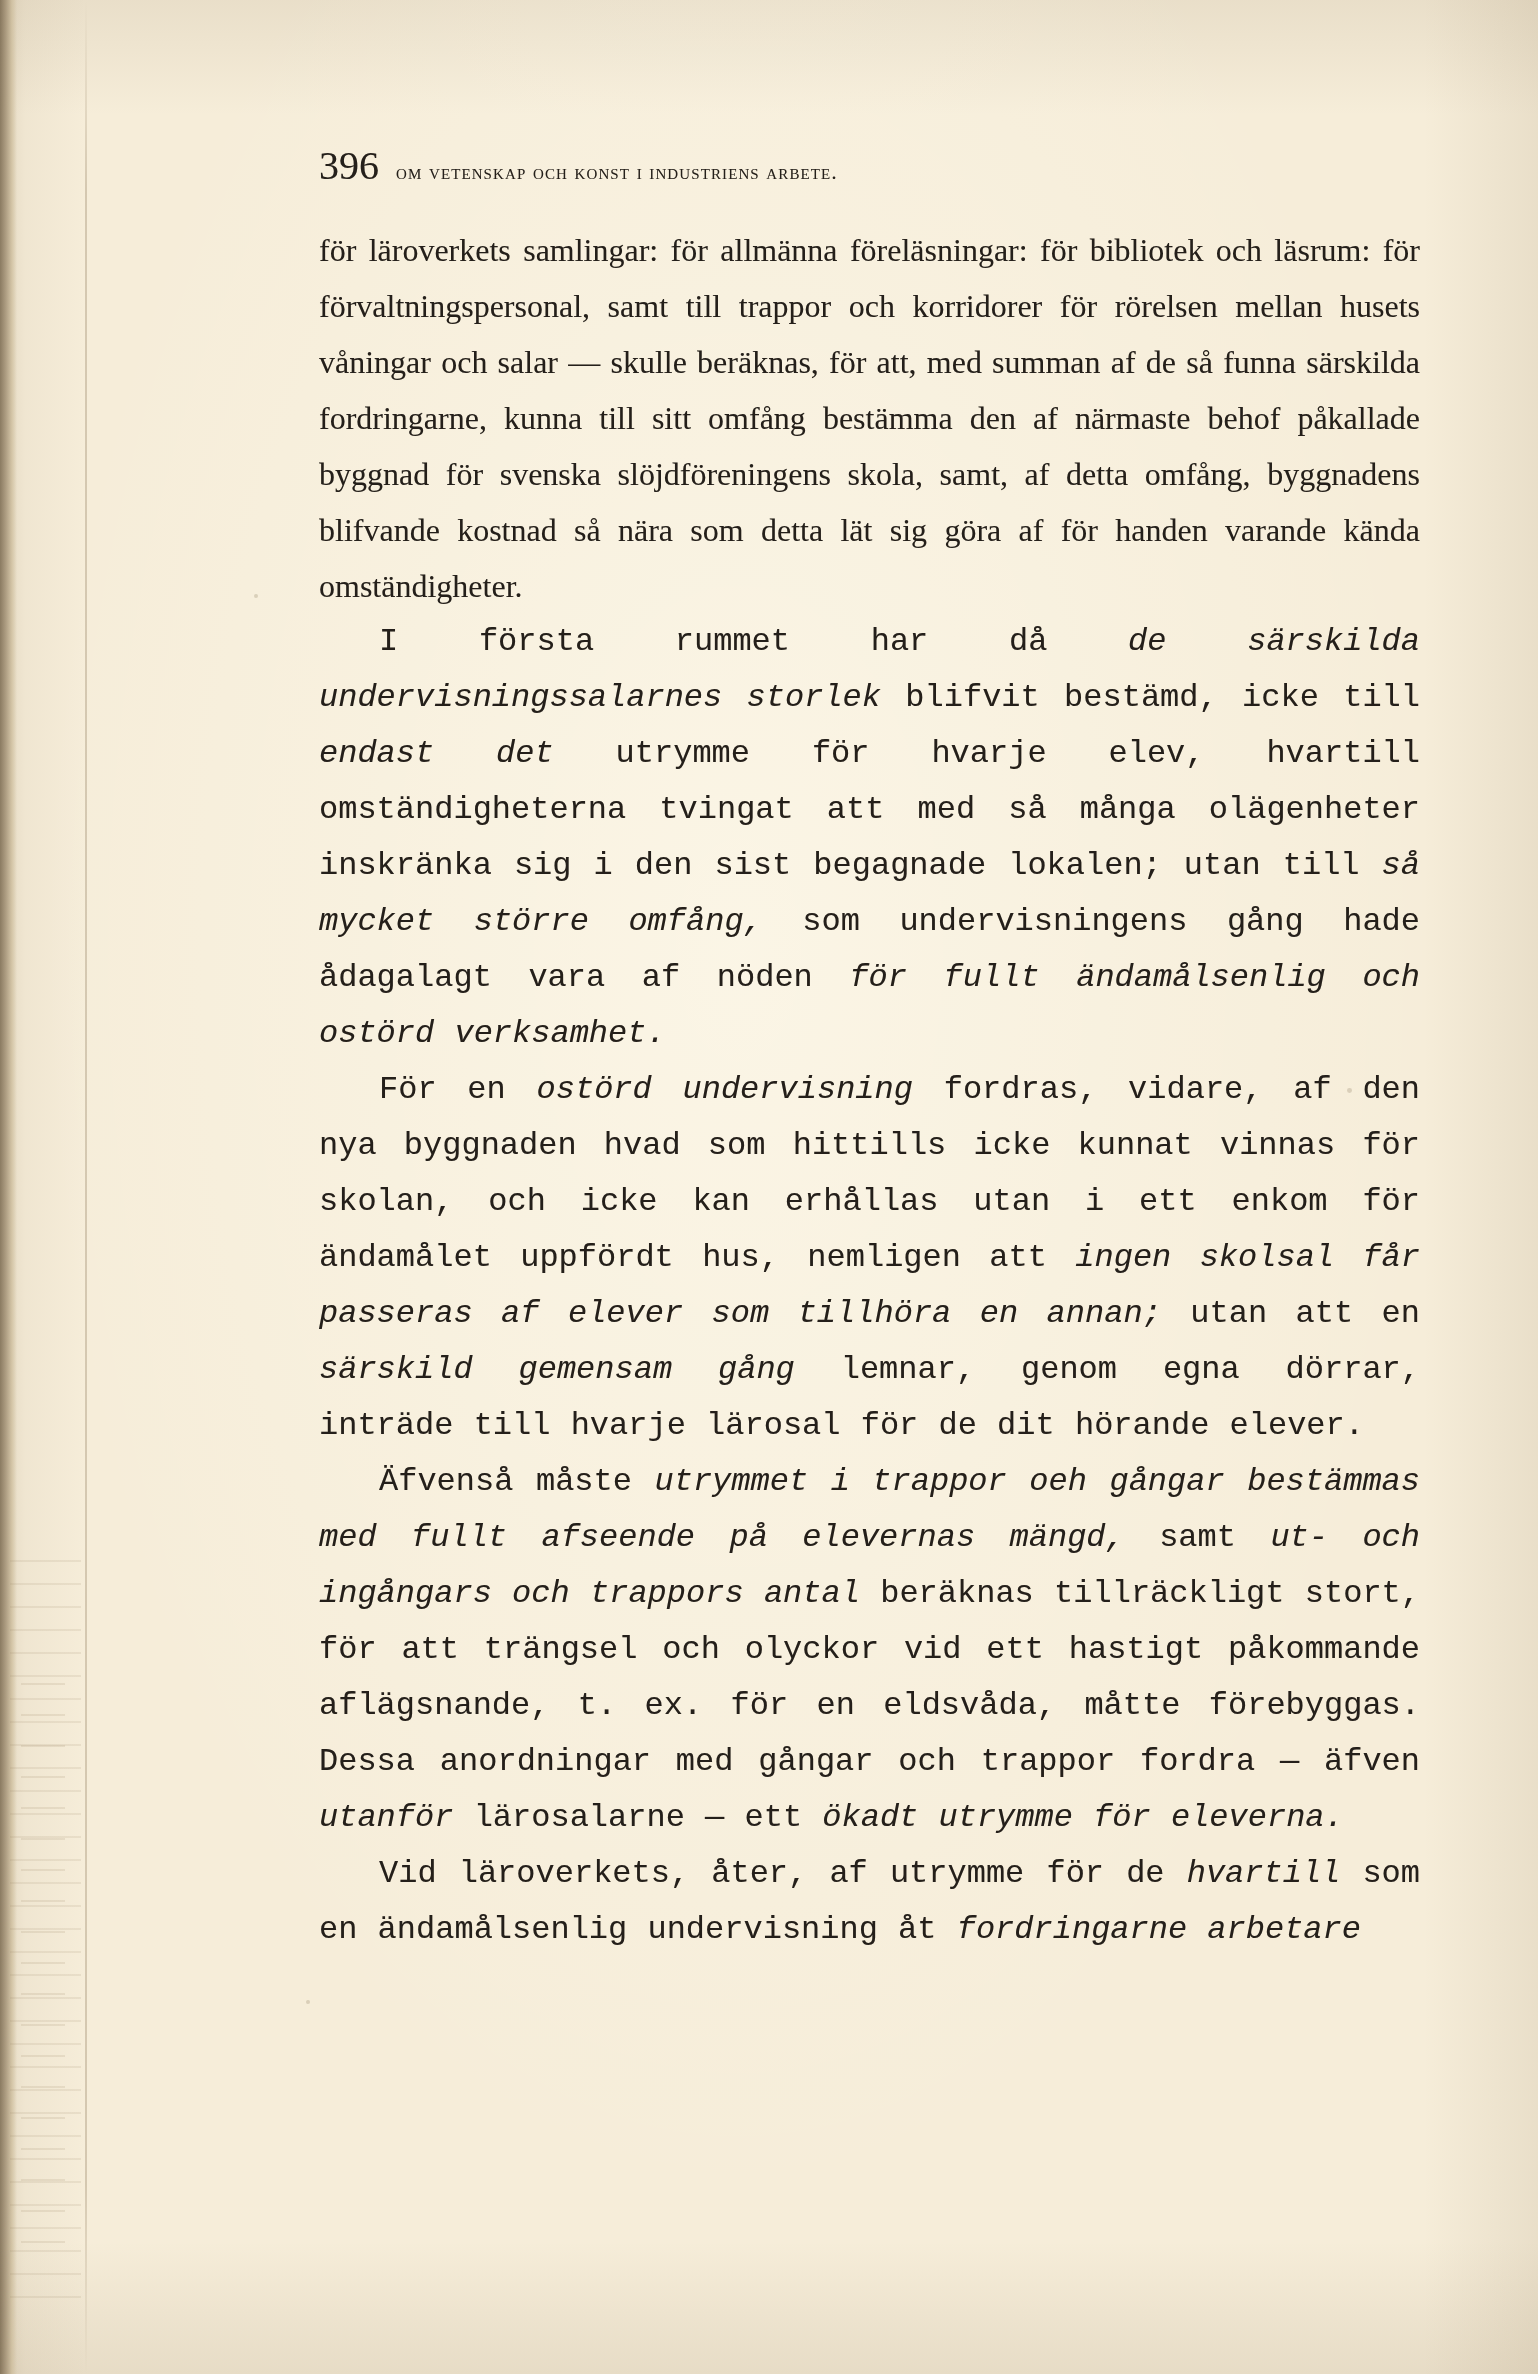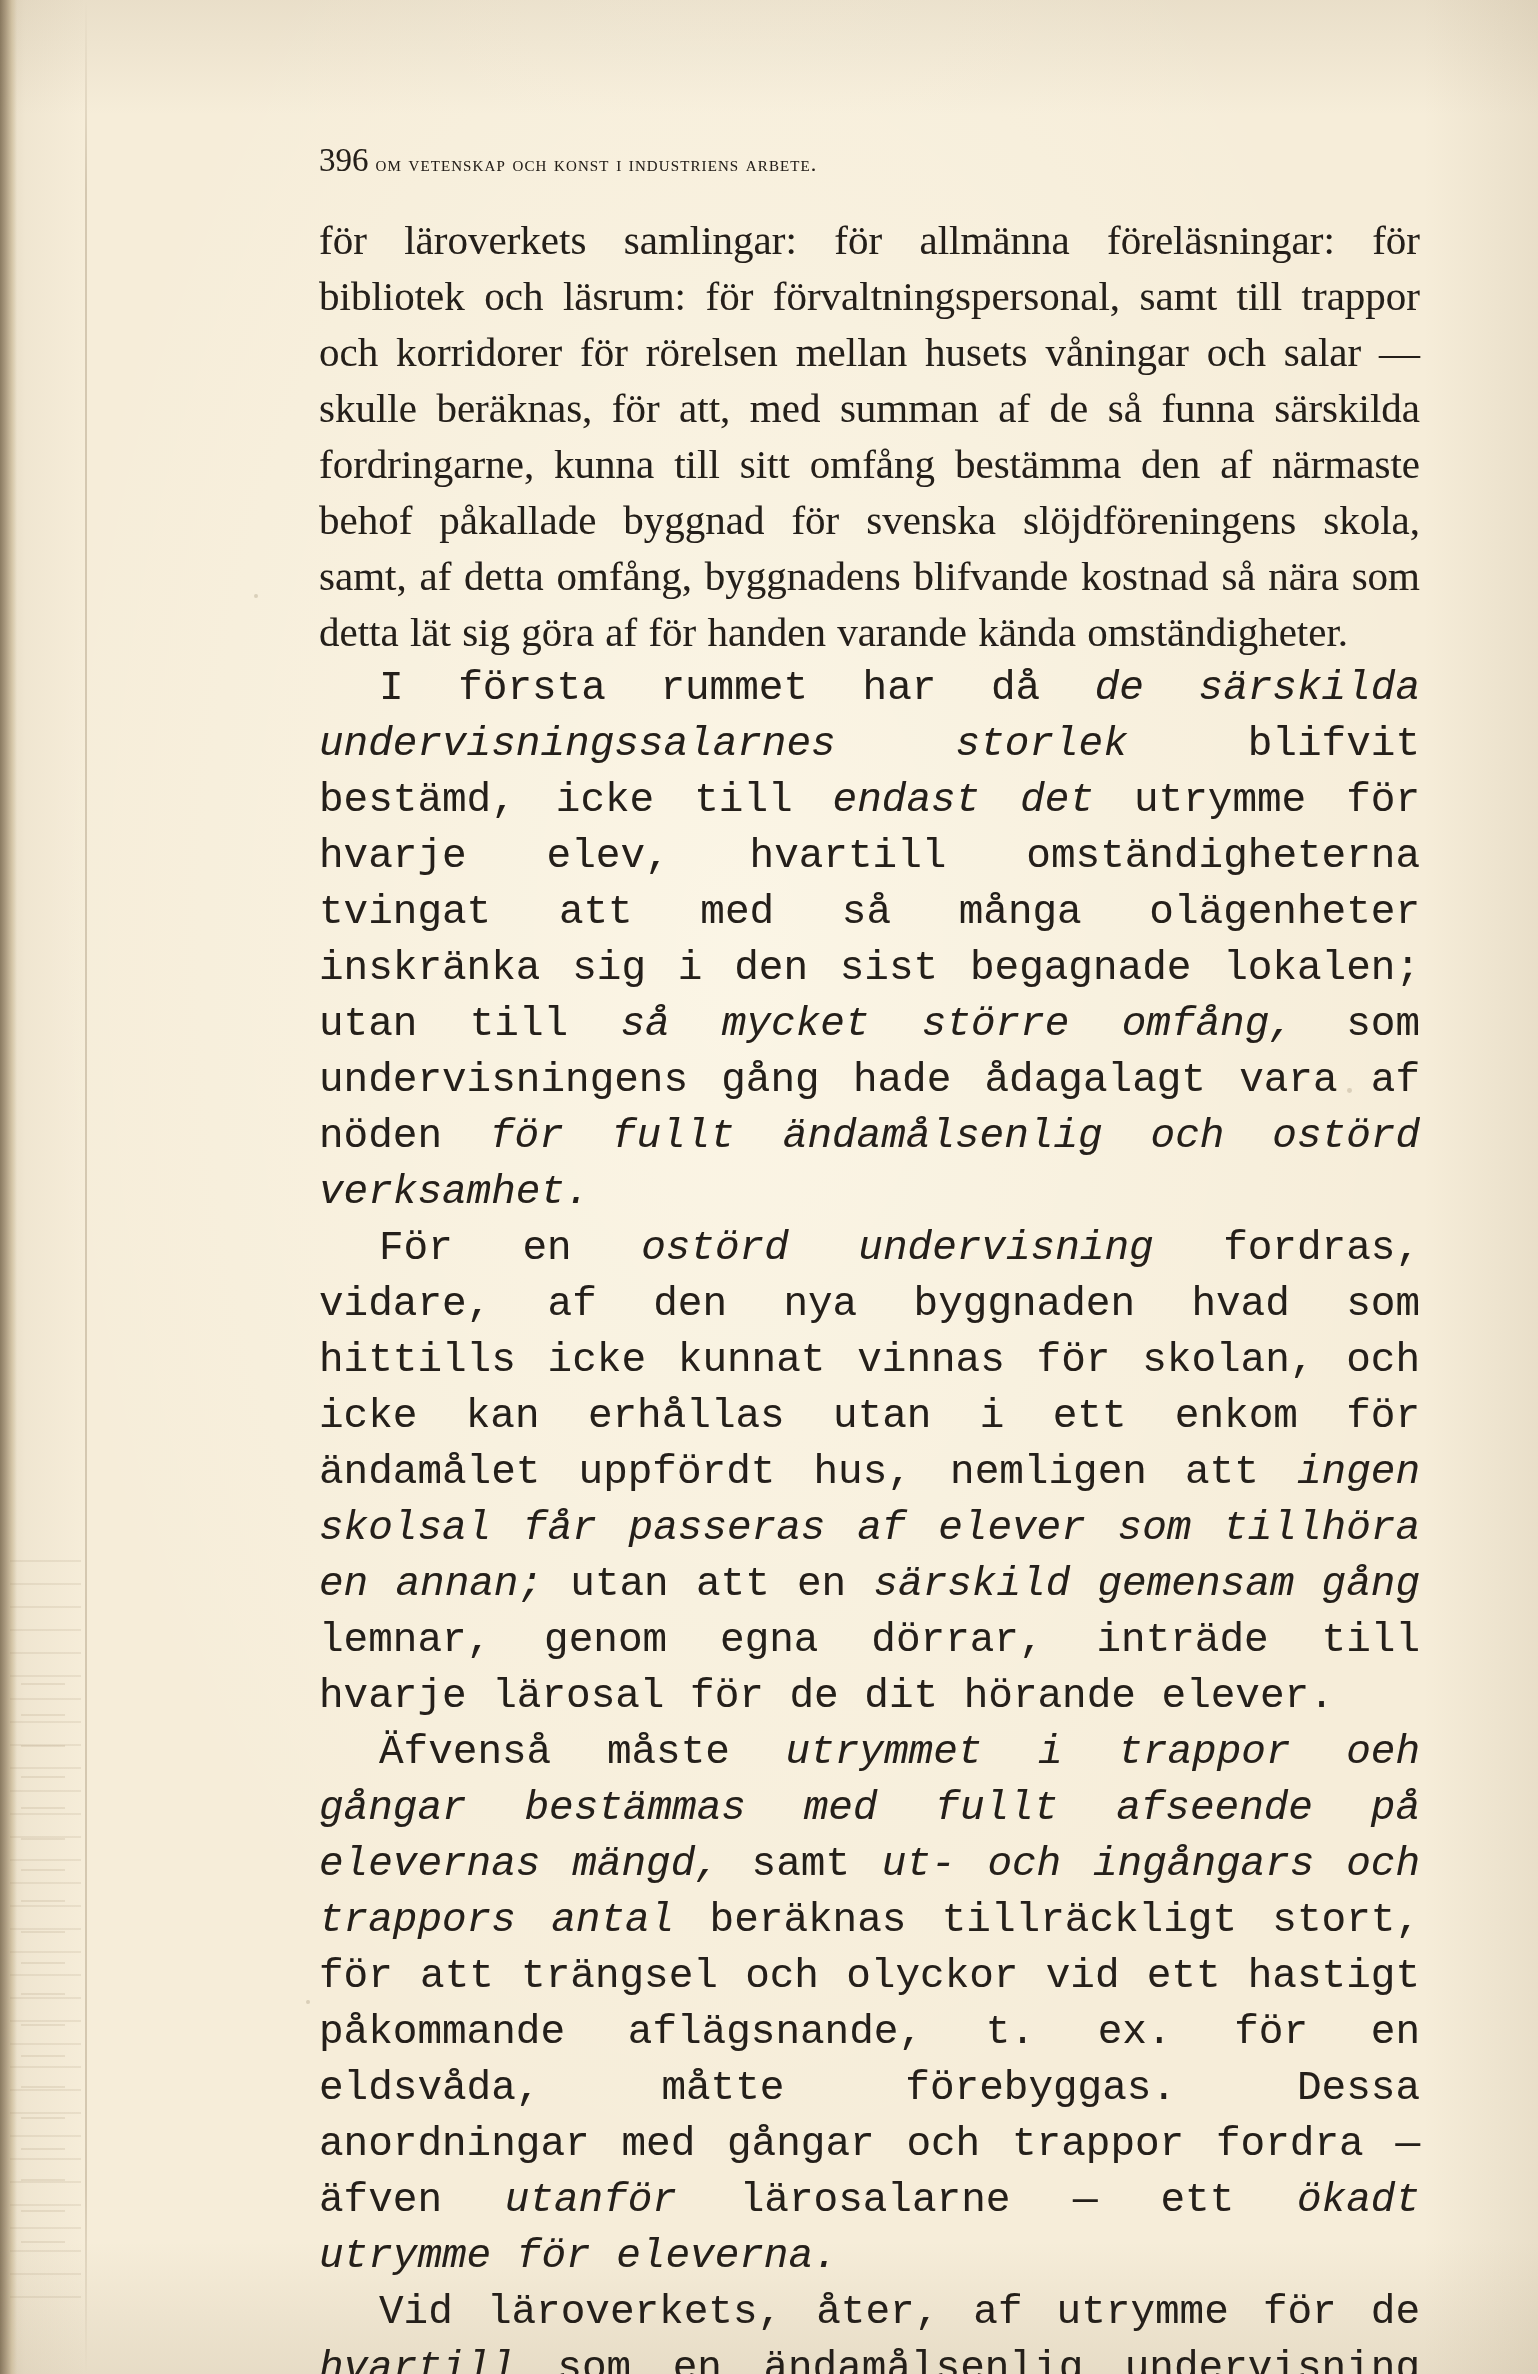--- a/index.html
+++ b/index.html
@@ -92,33 +92,33 @@
     color: #241f1a;
   }
 
   .running-head {
     font-size: 26px;
     letter-spacing: 0.6px;
     margin-bottom: 33px;
     white-space: nowrap;
   }
   .running-head .folio {
-    font-size: 33px;
+    font-size: 40px;
     letter-spacing: 0px;
-    margin-right: 7px;
+    margin-right: 17px;
   }
   .running-head .caps {
     font-variant: small-caps;
     text-transform: lowercase;
     font-size: 22px;
     letter-spacing: 1.1px;
   }
 
   p.body {
-    font-size: 41px;
+    font-size: 32px;
     line-height: 56px;
     text-align: justify;
     text-align-last: left;
     margin: 0;
     word-spacing: 1px;
   }
   p.body.indent {
     text-indent: 60px;
     font-family: Liberation Mono, monospace;
   }

